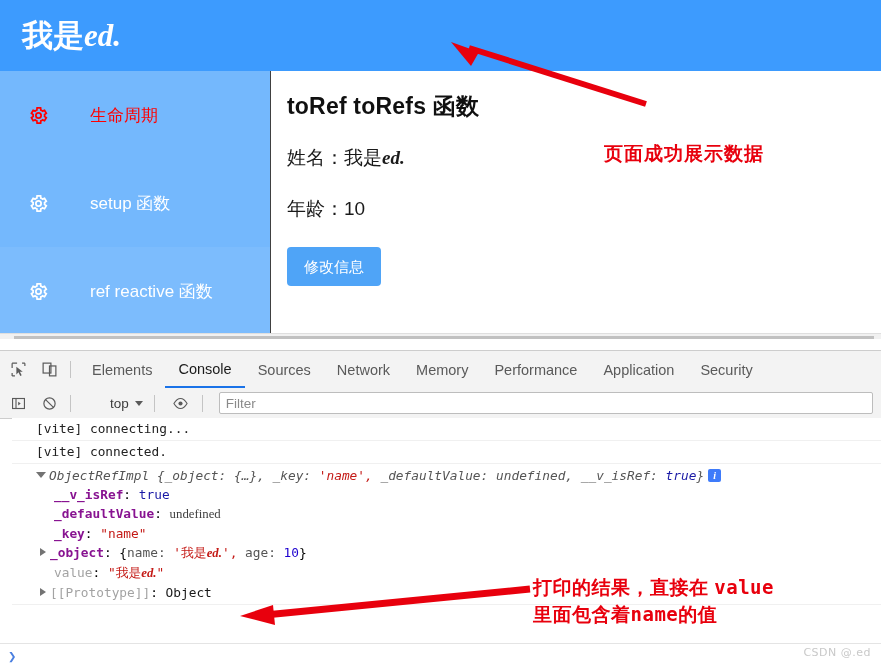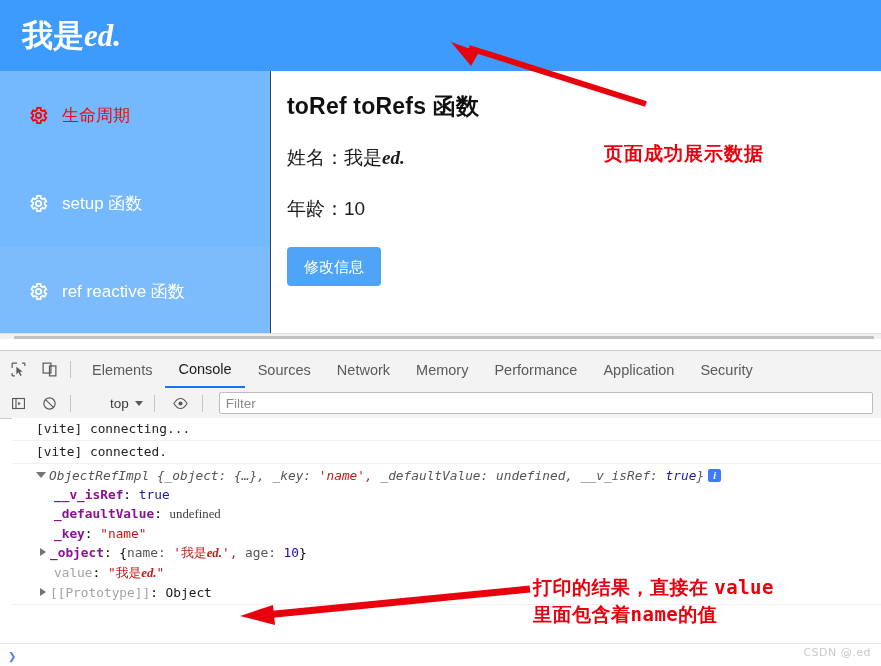--- a/index.html
+++ b/index.html
@@ -49,21 +49,21 @@
     font-size: 17px;
   }
   .side-item.hl { background: #7cbcfd; }
   .side-item.active { color: #ff0000; }
   .gear {
     width: 21px; height: 21px;
     margin-right: 13px;
     flex: 0 0 auto;
     display: block;
   }
-  .side-label { line-height: 1; }
+  .side-label { line-height: 1; margin-left: 28px; }
 
   .content {
     position: absolute; left: 270px; top: 0; width: 611px; height: 262px;
     background: #ffffff;
     border-left: 1px solid #404040;
     box-sizing: border-box;
   }
   .content-title {
     margin: 0; padding: 0;
     position: absolute; left: 16px; top: 20px;

